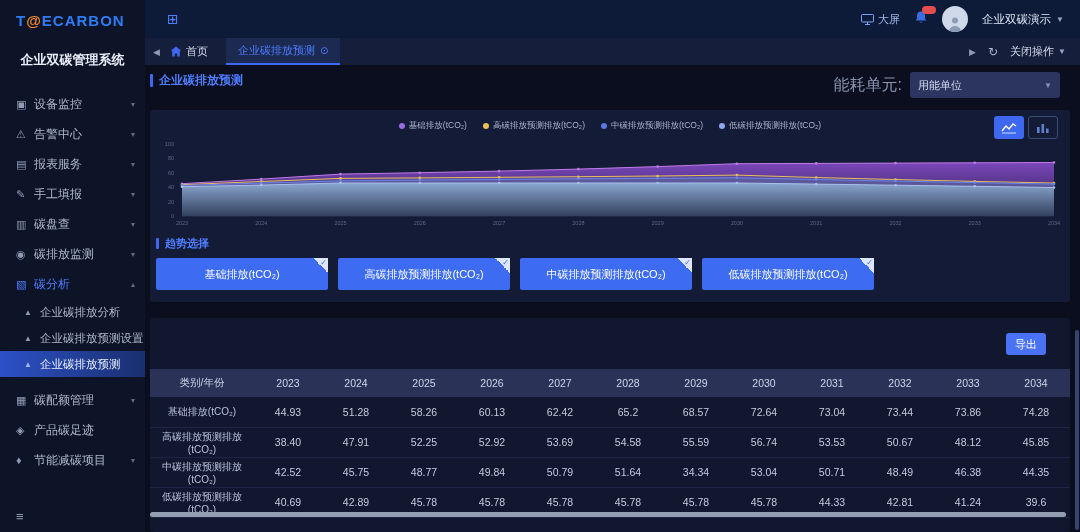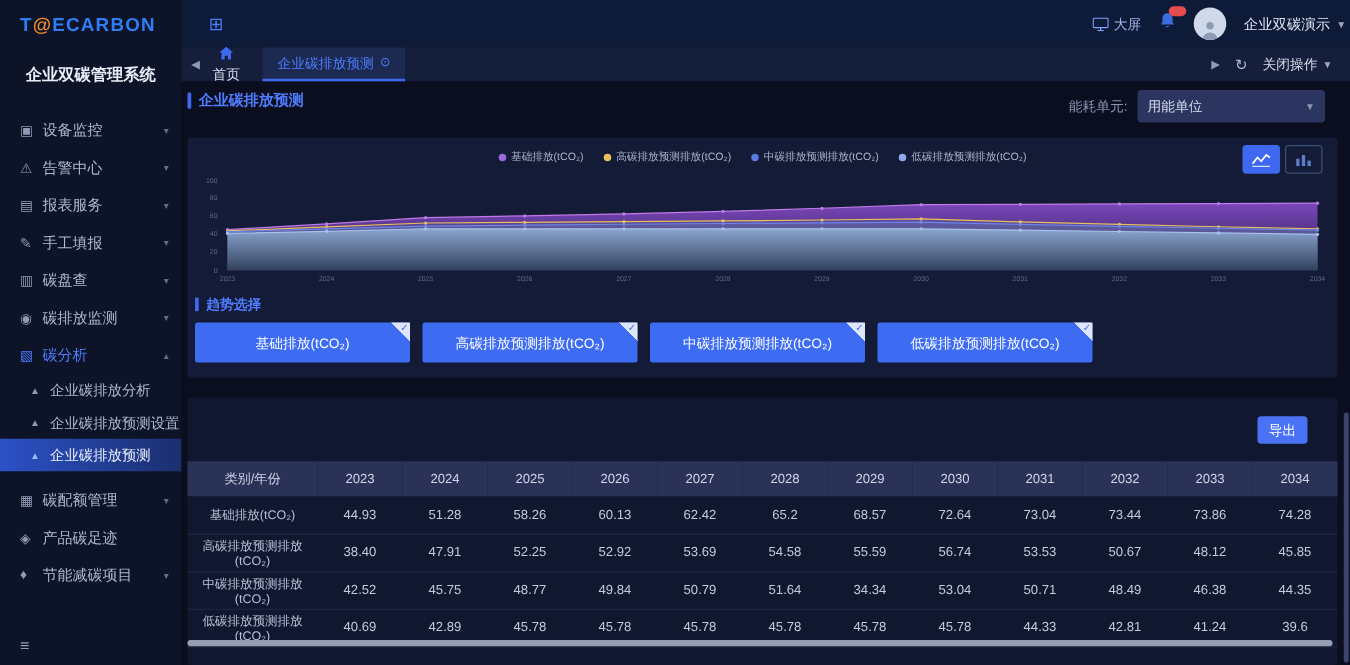--- a/index.html
+++ b/index.html
@@ -26,52 +26,52 @@
   .sub-item .mi-icon { width:16px; font-size:8px; color:#8f9ab5; flex:0 0 16px; }
   .sub-item.active { background:linear-gradient(90deg,#2b51c7 0%,#1b2f6e 100%);
     color:#eaf0ff; }
   .sub-item.active .mi-icon { color:#9db9ff; }
   #sidebar-bottom { position:absolute; left:16px; bottom:8px; color:#8f9ab5; font-size:13px; }
 
   
   #topbar { position:absolute; left:145px; top:0; width:935px; height:38px;
     background:#0e1b38; display:flex; align-items:center; }
   #collapse-btn { margin-left:22px; color:#4e7dff; font-size:14px; cursor:pointer; }
-  #topbar-right { margin-left:auto; display:flex; align-items:center; gap:14px; padding-right:3px; }
+  #topbar-right { margin-left:auto; display:flex; align-items:center; gap:14px; padding-right:16px; }
   #bigscreen { display:flex; align-items:center; gap:4px; color:#9db5e8; font-size:11px; cursor:pointer; }
   #bell-wrap { position:relative; cursor:pointer; }
   #bell-badge { position:absolute; top:-4px; right:-8px; width:14px; height:8px;
     background:#e34d4d; border-radius:4px; }
   #avatar { width:26px; height:26px; border-radius:50%; background:#cfd9ea;
     display:flex; align-items:flex-end; justify-content:center; overflow:hidden; cursor:pointer; }
   #account { display:flex; align-items:center; gap:5px; color:#dfe6f4; font-size:11.5px; cursor:pointer; }
   #account .chev { font-size:8px; color:#9aa6c4; }
 
   
   #tabbar { position:absolute; left:145px; top:38px; width:935px; height:27px;
     background:#151f3c; display:flex; align-items:center; }
   #tab-back { margin-left:8px; color:#8f9ab5; font-size:9px; cursor:pointer; }
   #home-tab { display:flex; align-items:center; gap:4px; margin-left:10px;
-    color:#d7deec; font-size:11px; cursor:pointer;flex-direction:column; }
+    color:#d7deec; font-size:11px; cursor:pointer; }
   #active-tab { margin-left:18px; height:27px; display:flex; align-items:center; gap:5px;
     padding:0 12px; background:#1c2a52; border-bottom:2px solid #3e68f0;
     color:#4e7dff; font-size:11px; cursor:pointer; }
   #tabbar-right { margin-left:auto; display:flex; align-items:center; gap:12px; padding-right:14px; }
   #tab-fwd { color:#8f9ab5; font-size:9px; cursor:pointer; }
   #tab-refresh { color:#aeb8cc; font-size:12px; cursor:pointer; }
   #close-ops { display:flex; align-items:center; gap:4px; color:#d7deec; font-size:11px; cursor:pointer; }
   #close-ops .chev { font-size:8px; color:#9aa6c4; }
 
   
   #page-head { position:absolute; left:150px; top:72px; width:920px; height:32px; }
   .sec-title { display:flex; align-items:center; gap:6px; font-size:12px;
     font-weight:bold; color:#4e7dff; }
   .sec-title .bar { width:3px; height:13px; background:#3e68f0; border-radius:1px; }
   #unit-wrap { position:absolute; right:10px; top:0; display:flex; align-items:center; gap:8px; }
-  #unit-label { font-size:11px; color:#8a94b0; }
+  #unit-label { font-size:16px; color:#8a94b0; }
   #unit-select { width:150px; height:26px; background:#2b3560; border-radius:3px;
     display:flex; align-items:center; padding:0 8px; font-size:11px; color:#d5dcee; cursor:pointer; }
   #unit-select .chev { margin-left:auto; font-size:8px; color:#8a94b0; }
 
   
   #panel-chart { position:absolute; left:150px; top:110px; width:920px; height:192px;
     background:#141b36; border-radius:3px; }
   #chart-legend { position:absolute; left:0; right:0; top:10px; display:flex;
     justify-content:center; gap:16px; }
   .legend-item { display:flex; align-items:center; gap:4px; font-size:8.5px; color:#aab4cc; cursor:pointer; }

